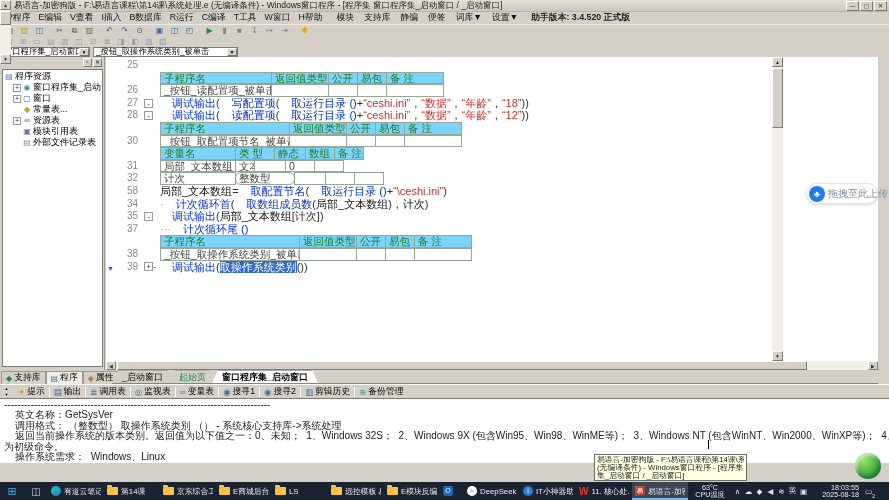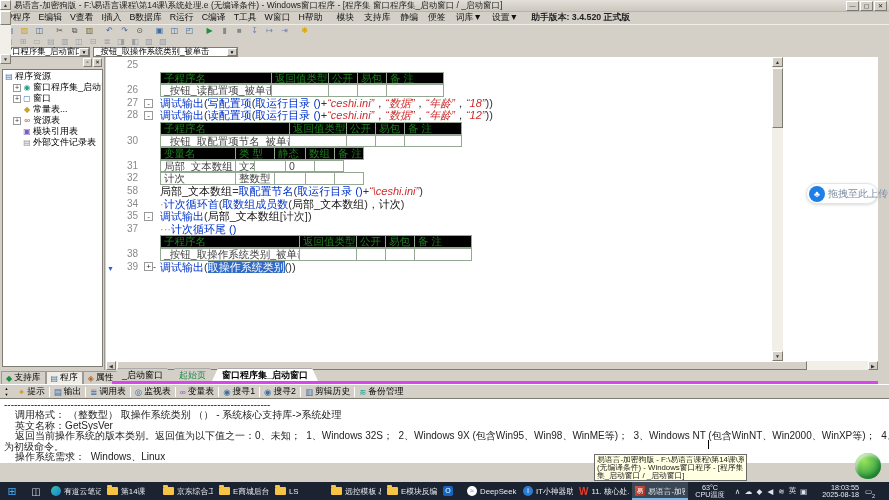--- a/index.html
+++ b/index.html
@@ -39,36 +39,36 @@
   .ticn{width:10px;font-size:8px;text-align:center;margin-right:1px;flex:none;}
   .tind{width:9px;flex:none;}
   
   #code-area{position:absolute;left:106px;top:0;width:772px;height:304px;background:#fff;overflow:hidden;padding-top:2px;}
   .crow{position:relative;display:flex;height:12.6px;align-items:stretch;font-size:11px;line-height:12.4px;white-space:nowrap;}
   .gut{width:38px;text-align:right;padding-right:6px;color:#8a8a8a;font-size:10px;flex:none;}
   .fold{width:16px;flex:none;display:flex;align-items:center;font-size:9px;color:#333;}
   .fbox{width:9px;height:9px;border:1px solid #999;background:#fff;font-size:8px;line-height:7px;text-align:center;}
   .cursor-arrow{position:absolute;left:1px;top:2px;color:#2b5cd9;font-size:7px;}
   .cnt{display:flex;align-items:center;}
-  .k{color:#0033CC;} .s{color:#CE2B2B;font-style:italic;} .p{color:#333;} .v{color:#111;} .o{color:#333;} .d{color:#999;}
+  .k{color:#0033CC;margin-left:12px;} .s{color:#CE2B2B;} .p{color:#333;} .v{color:#111;} .o{color:#333;} .d{color:#999;}
   .sel{background:#316AC5;color:#fff;}
   .tc{height:12.6px;border:1px solid #94A894;padding-left:3px;font-size:10.5px;line-height:11.5px;overflow:hidden;flex:none;}
   .tc + .tc{margin-left:-1px;}
-  .thead .tc,.vhead .tc{background:#000000;color:#1F7D1F;}
+  .thead .tc,.vhead .tc{background:#7dd3fc;color:#1F7D1F;}
   .trowt .tc,.vrowt .tc{background:#fff;color:#444;}
   
   .sb-track{position:absolute;background:#F1EFE8;}
   .sb-btn{position:absolute;display:flex;align-items:center;justify-content:center;font-size:5px;color:#333;}
   .sb-thumb{position:absolute;}
   #hscroll{position:absolute;left:106px;top:361px;width:772px;height:9px;}
   #paneltabs{position:absolute;left:0;top:370px;width:111px;height:14px;display:flex;align-items:flex-end;padding-left:1px;}
   .ptab{height:13px;display:flex;align-items:center;gap:2px;padding:0 4px;font-size:8.8px;border:1px solid #9c9a92;border-bottom:none;background:#D4D0C8;white-space:nowrap;}
   .ptab.active{background:#EFEDE6;}
   .ptab .pi{font-size:8px;}
-  #doctabs{position:absolute;left:112px;top:370px;width:766px;height:14px;display:flex;align-items:flex-end;border-bottom:3px solid #d946ef;}
+  #doctabs{position:absolute;left:112px;top:370px;width:766px;height:14px;display:flex;align-items:flex-end;border-bottom:1px solid #d946ef;}
   .dtab{height:13px;padding:0 10px;display:flex;align-items:center;font-size:9px;background:#D4D0C8;clip-path:polygon(6px 0,calc(100% - 6px) 0,100% 100%,0 100%);margin-right:-4px;white-space:nowrap;border-top:1px solid #aaa;}
   .dtab.active{background:#FFFFFF;font-weight:bold;z-index:2;}
   .dtab.green{color:#1F8A4C;}
   
   #bottombar{position:absolute;left:0;top:384px;width:889px;height:14px;display:flex;align-items:center;background:#D4D0C8;border-top:1px solid #fff;padding-left:2px;}
   #bb-spin{display:flex;flex-direction:column;width:9px;margin-right:3px;}
   #bb-spin span{height:6px;font-size:4px;line-height:5px;text-align:center;}
   .bb-item{display:flex;align-items:center;gap:2px;padding:0 4px;font-size:8.8px;white-space:nowrap;}
   .bb-item .bi{font-size:8.5px;}
   .bb-sep{width:1px;height:10px;background:#b0aca2;border-right:1px solid #fff;}
@@ -344,21 +344,21 @@
           <span class="tc" style="width: 76px;">局部_文本数组</span>
           <span class="tc" style="width: 20px;">文本型</span>
           <span class="tc" style="width: 32px;"></span>
           <span class="tc" style="width: 30px;">0</span>
           <span class="tc" style="width: 30px;"></span>
         </div>
         <div class="crow vrowt">
           <span class="gut">32</span>
           <span class="fold"></span>
           <span class="tc" style="width: 76px;">计次</span>
-          <span class="tc" style="width: 40px;">整数型</span>
+          <span class="tc" style="width: 60px; border-radius: 6px;">整数型</span>
           <span class="tc" style="width: 32px;"></span>
           <span class="tc" style="width: 30px;"></span>
           <span class="tc" style="width: 30px;"></span>
         </div>
         <div class="crow code">
           <span class="gut">58</span>
           <span class="fold"></span>
           <span class="cnt">
             <span class="v">局部_文本数组 </span>
             <span class="o">=  </span>
@@ -523,22 +523,22 @@
       </div>
       <span class="bb-sep"></span>
       <div class="bb-item">
         <span class="bi" style="color: rgb(22, 158, 140);">≋</span>
         <span>备份管理</span>
       </div>
     </div>
 
   <div id="output">
       <div class="oline">--------------------------------------------------------------------------------</div>
+      <div class="oline">    英文名称：GetSysVer</div>
       <div class="oline">    调用格式： （整数型） 取操作系统类别 （） - 系统核心支持库-&gt;系统处理</div>
-      <div class="oline">    英文名称：GetSysVer</div>
       <div class="oline">    返回当前操作系统的版本类别。返回值为以下值之一：0、未知；  1、Windows 32S；  2、Windows 9X (包含Win95、Win98、WinME等)；  3、Windows NT (包含WinNT、Win2000、WinXP等)；  4、Linux。本命令</div>
       <div class="oline">为初级命令。</div>
       <div class="oline"></div>
       <div class="oline">    操作系统需求：  Windows、Linux</div>
     </div>
   <div id="outscroll" style="position: absolute; left: 0px; top: 0px; width: 11px; height: 64px;">
       <div class="sb-track" style="left: 0px; top: 0px; width: 11px; height: 64px;"></div>
       <div class="sb-btn bevel" style="left: 0px; top: 0px; width: 11px; height: 10px;">▲</div>
       <div class="sb-btn bevel" style="left: 0px; top: 54px; width: 11px; height: 10px;">▼</div>
       <div class="sb-thumb bevel" style="left: 0px; top: 11px; width: 11px; height: 14px;"></div>

